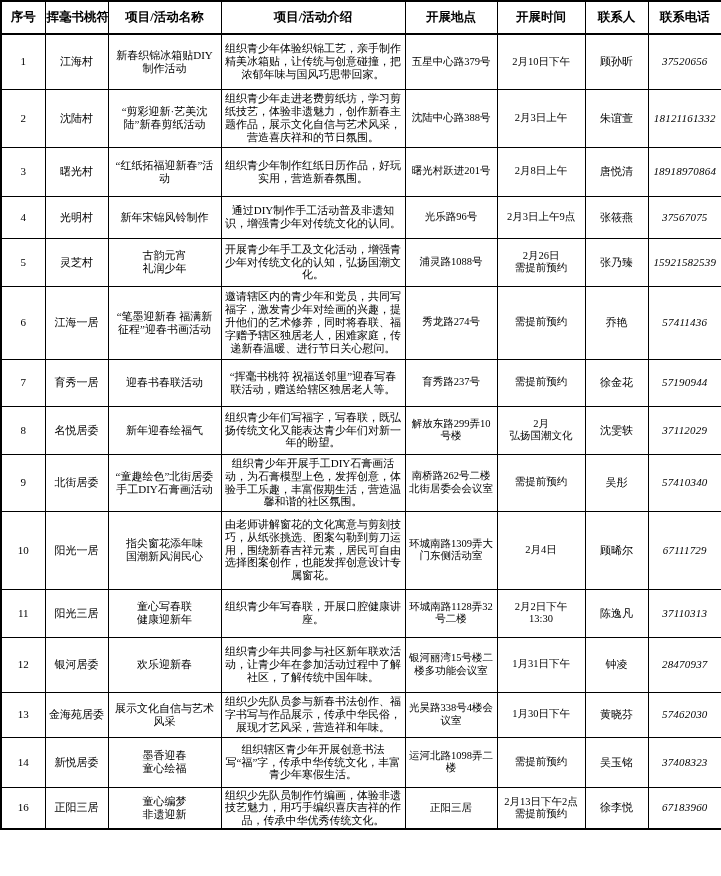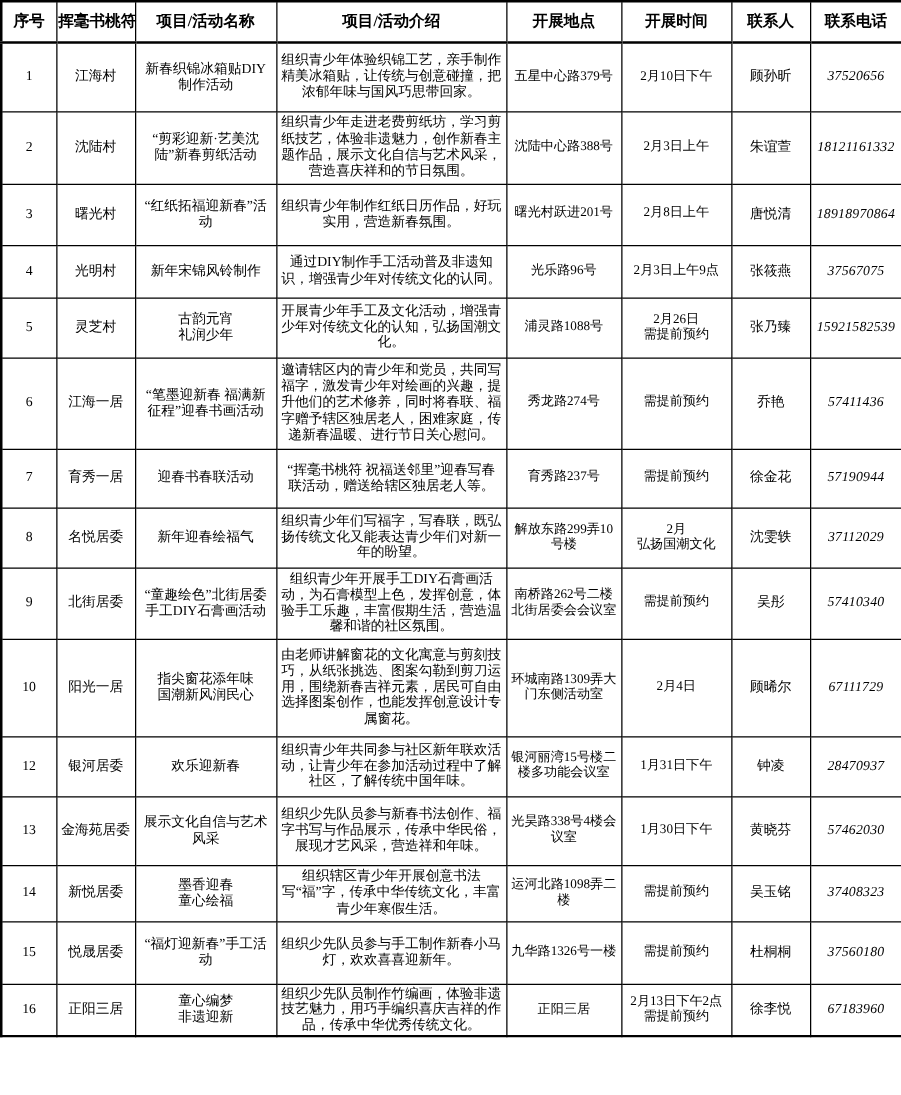--- a/index.html
+++ b/index.html
@@ -186,20 +186,32 @@
           <td class="col-org">阳光一居</td>
           <td class="col-name">指尖窗花添年味
 国潮新风润民心</td>
           <td class="col-intro">由老师讲解窗花的文化寓意与剪刻技巧，从纸张挑选、图案勾勒到剪刀运用，围绕新春吉祥元素，居民可自由选择图案创作，也能发挥创意设计专属窗花。</td>
           <td class="col-location">环城南路1309弄大门东侧活动室</td>
           <td class="col-time">2月4日</td>
           <td class="col-contact">顾晞尔</td>
           <td class="col-phone">67111729</td>
         </tr>
         <tr>
+          <td class="col-no">11</td>
+          <td class="col-org">阳光三居</td>
+          <td class="col-name">童心写春联
+健康迎新年</td>
+          <td class="col-intro">组织青少年写春联，开展口腔健康讲座。</td>
+          <td class="col-location">环城南路1128弄32号二楼</td>
+          <td class="col-time">2月2日下午
+13:30</td>
+          <td class="col-contact">陈逸凡</td>
+          <td class="col-phone">37110313</td>
+        </tr>
+        <tr>
           <td class="col-no">12</td>
           <td class="col-org">银河居委</td>
           <td class="col-name">欢乐迎新春</td>
           <td class="col-intro">组织青少年共同参与社区新年联欢活动，让青少年在参加活动过程中了解社区，了解传统中国年味。</td>
           <td class="col-location">银河丽湾15号楼二楼多功能会议室</td>
           <td class="col-time">1月31日下午</td>
           <td class="col-contact">钟凌</td>
           <td class="col-phone">28470937</td>
         </tr>
         <tr>
@@ -215,30 +227,20 @@
         <tr>
           <td class="col-no">14</td>
           <td class="col-org">新悦居委</td>
           <td class="col-name">墨香迎春
 童心绘福</td>
           <td class="col-intro">组织辖区青少年开展创意书法写“福”字，传承中华传统文化，丰富青少年寒假生活。</td>
           <td class="col-location">运河北路1098弄二楼</td>
           <td class="col-time">需提前预约</td>
           <td class="col-contact">吴玉铭</td>
           <td class="col-phone">37408323</td>
-        </tr>
-        <tr>
-          <td class="col-no">15</td>
-          <td class="col-org">悦晟居委</td>
-          <td class="col-name">“福灯迎新春”手工活动</td>
-          <td class="col-intro">组织少先队员参与手工制作新春小马灯，欢欢喜喜迎新年。</td>
-          <td class="col-location">九华路1326号一楼</td>
-          <td class="col-time">需提前预约</td>
-          <td class="col-contact">杜桐桐</td>
-          <td class="col-phone">37560180</td>
         </tr>
         <tr>
           <td class="col-no">16</td>
           <td class="col-org">正阳三居</td>
           <td class="col-name">童心编梦
 非遗迎新</td>
           <td class="col-intro">组织少先队员制作竹编画，体验非遗技艺魅力，用巧手编织喜庆吉祥的作品，传承中华优秀传统文化。</td>
           <td class="col-location">正阳三居</td>
           <td class="col-time">2月13日下午2点
 需提前预约</td>

